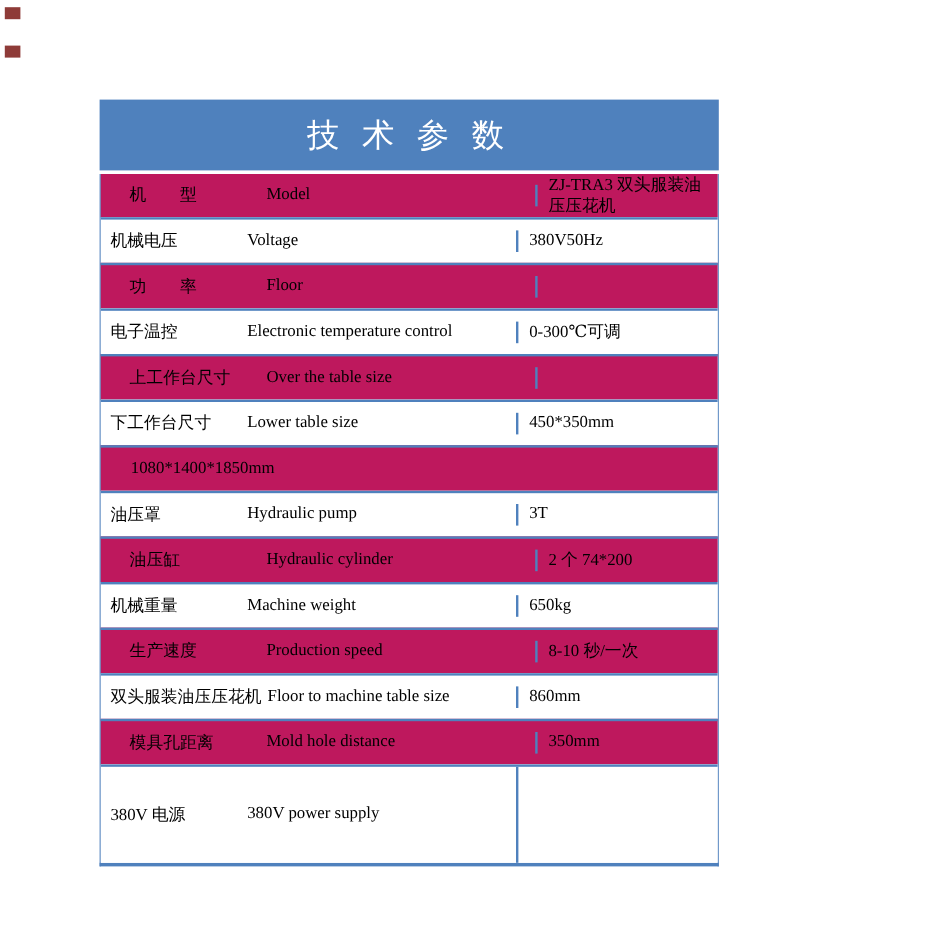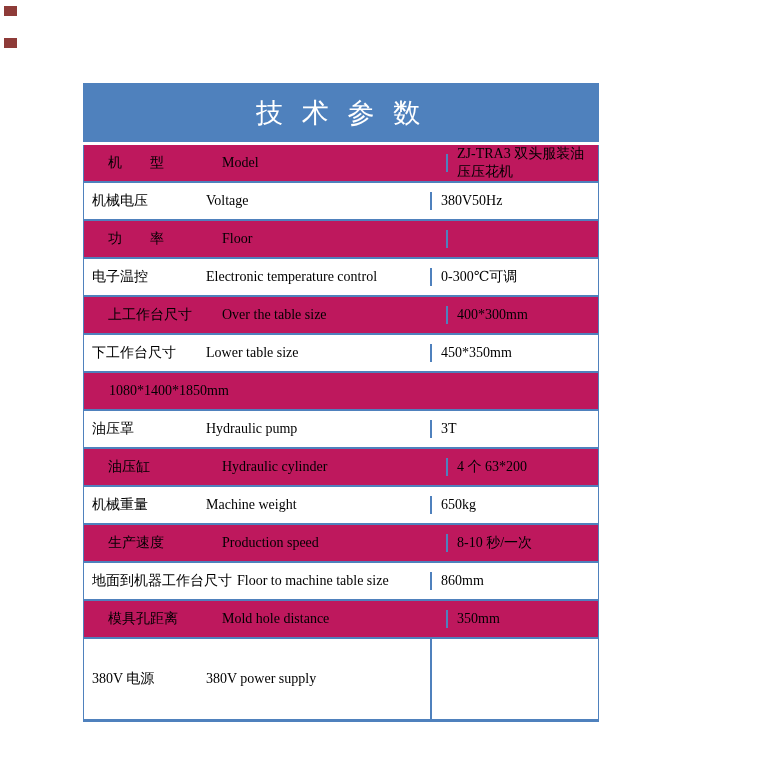--- a/index.html
+++ b/index.html
@@ -125,54 +125,53 @@
         <div class="cell-label"><span class="zh">功　　率</span><span class="en">Floor</span></div>
       </div>
 
       <div class="spec-row">
         <div class="cell-label"><span class="zh">电子温控</span><span class="en">Electronic temperature control</span></div>
         <div class="cell-value">0-300℃可调</div>
       </div>
 
       <div class="spec-row shaded">
         <div class="cell-label"><span class="zh">上工作台尺寸</span><span class="en">Over the table size</span></div>
-        <div class="cell-value">400*300mm</div>
       </div>
 
       <div class="spec-row">
         <div class="cell-label"><span class="zh">下工作台尺寸</span><span class="en">Lower table size</span></div>
         <div class="cell-value">450*350mm</div>
       </div>
 
       <div class="spec-row shaded">
         <div class="cell-value">1080*1400*1850mm</div>
       </div>
 
       <div class="spec-row">
         <div class="cell-label"><span class="zh">油压罩</span><span class="en">Hydraulic pump</span></div>
         <div class="cell-value">3T</div>
       </div>
 
       <div class="spec-row shaded">
         <div class="cell-label"><span class="zh">油压缸</span><span class="en">Hydraulic cylinder</span></div>
-        <div class="cell-value">4 个 63*200</div>
+        <div class="cell-value">2 个 74*200</div>
       </div>
 
       <div class="spec-row">
         <div class="cell-label"><span class="zh">机械重量</span><span class="en">Machine weight</span></div>
         <div class="cell-value">650kg</div>
       </div>
 
       <div class="spec-row shaded">
         <div class="cell-label"><span class="zh">生产速度</span><span class="en">Production speed</span></div>
         <div class="cell-value">8-10 秒/一次</div>
       </div>
 
       <div class="spec-row">
-        <div class="cell-label"><span class="zh">地面到机器工作台尺寸</span><span class="en">Floor to machine table size</span></div>
+        <div class="cell-label"><span class="zh">双头服装油压压花机</span><span class="en">Floor to machine table size</span></div>
         <div class="cell-value">860mm</div>
       </div>
 
       <div class="spec-row shaded">
         <div class="cell-label"><span class="zh">模具孔距离</span><span class="en">Mold hole distance</span></div>
         <div class="cell-value">350mm</div>
       </div>
 
       <div class="spec-row tall">
         <div class="cell-label"><span class="zh">380V 电源</span><span class="en">380V power supply</span></div>

